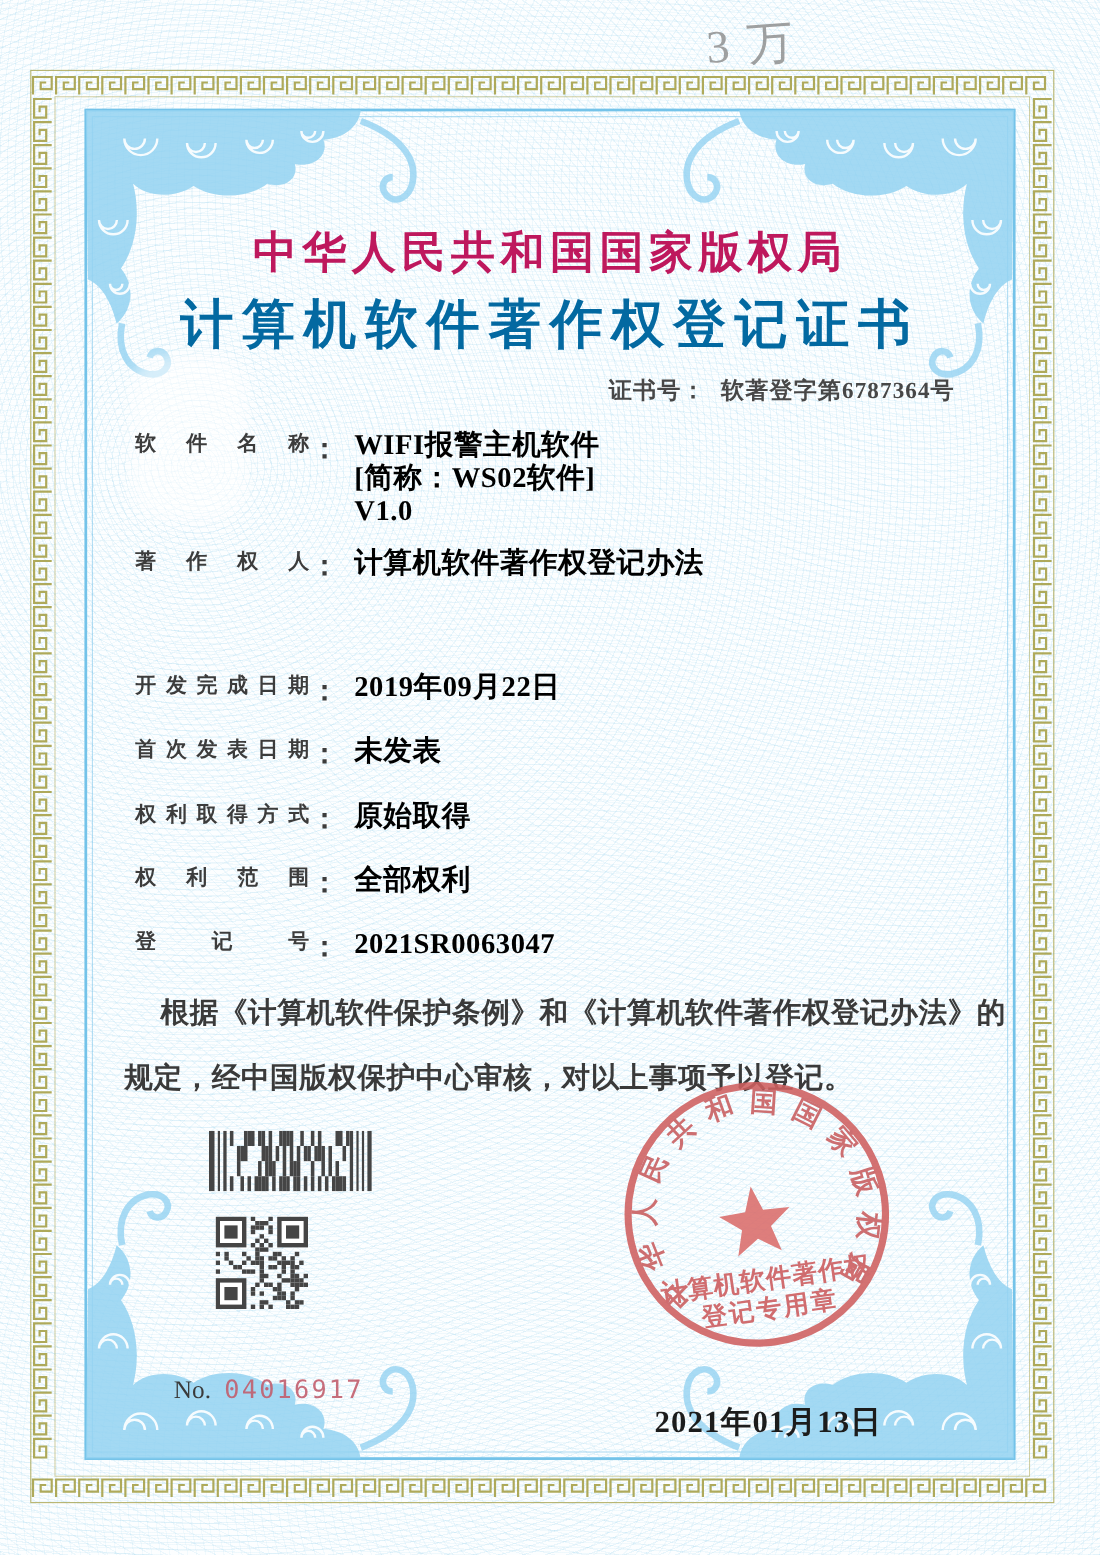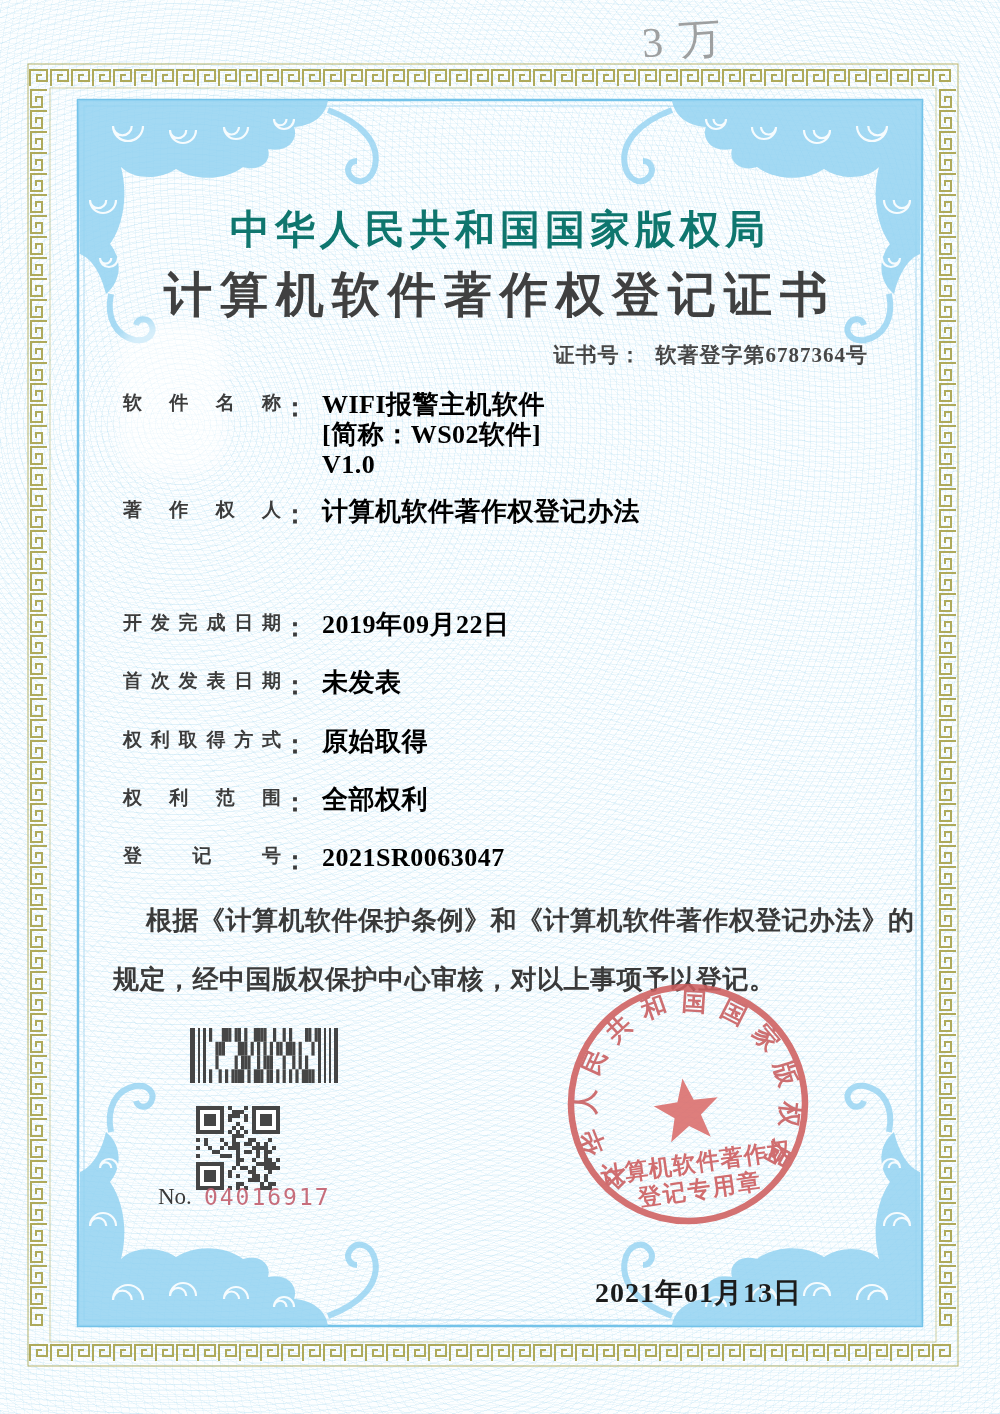--- a/index.html
+++ b/index.html
@@ -20,25 +20,25 @@
   .white-blob{
     position:absolute;left:118px;top:322px;width:108px;height:152px;
     background:rgba(255,255,255,.55);border-radius:34px;filter:blur(7px);
   }
   .handwriting{
     position:absolute;left:642px;top:12px;font-size:42px;color:#8a8a8a;
     letter-spacing:16px;transform:rotate(-4deg);opacity:.8;font-weight:400;
   }
   .title1{
     position:absolute;top:202px;left:0;width:100%;text-align:center;
-    font-size:40px;font-weight:700;letter-spacing:5px;color:#0f766e;
+    font-size:40px;font-weight:700;letter-spacing:5px;color:#be185d;
   }
   .title2{
     position:absolute;top:263px;left:0;width:100%;text-align:center;
-    font-size:48px;font-weight:700;letter-spacing:8px;color:#404040;
+    font-size:48px;font-weight:700;letter-spacing:8px;color:#0369a1;
   }
   .certno{
     position:absolute;top:341px;right:132px;
     font-size:21px;font-weight:700;color:#474747;letter-spacing:1px;
   }
   .certno .val{margin-left:14px;text-align:center;}
   .row{position:absolute;left:123px;display:flex;align-items:flex-start;}
   .flabel{
     display:inline-block;width:158px;text-align:justify;text-align-last:justify;
     font-size:19px;font-weight:700;color:#3c3c3c;
@@ -52,21 +52,21 @@
     position:absolute;font-size:26px;font-weight:600;color:#3a3a3a;
     letter-spacing:.5px;white-space:nowrap;
   }
   .bline1{top:903px;left:146px;}
   .bline2{top:962px;left:113px;}
   .codes svg{position:absolute;}
   .seal{
     position:absolute;left:552px;top:968px;width:272px;height:272px;
     transform:rotate(-8deg);opacity:.88;pointer-events:none;
   }
-  .footer-no{position:absolute;left:158px;top:1184px;display:flex;align-items:flex-start;}
+  .footer-no{position:absolute;left:158px;top:1251px;display:flex;align-items:flex-start;}
   .footer-no .nolabel{font-size:23px;color:#3a3a3a;}
   .footer-no .noval{
     margin-left:12px;font-family:"DejaVu Sans Mono","Liberation Mono",monospace;
     font-size:23px;color:#c25f6e;letter-spacing:2px;opacity:.9;
   }
   .footer-date{
     position:absolute;left:595px;top:1274px;font-size:28px;font-weight:700;
     color:#1c1c1c;letter-spacing:1px;
   }
 </style>

